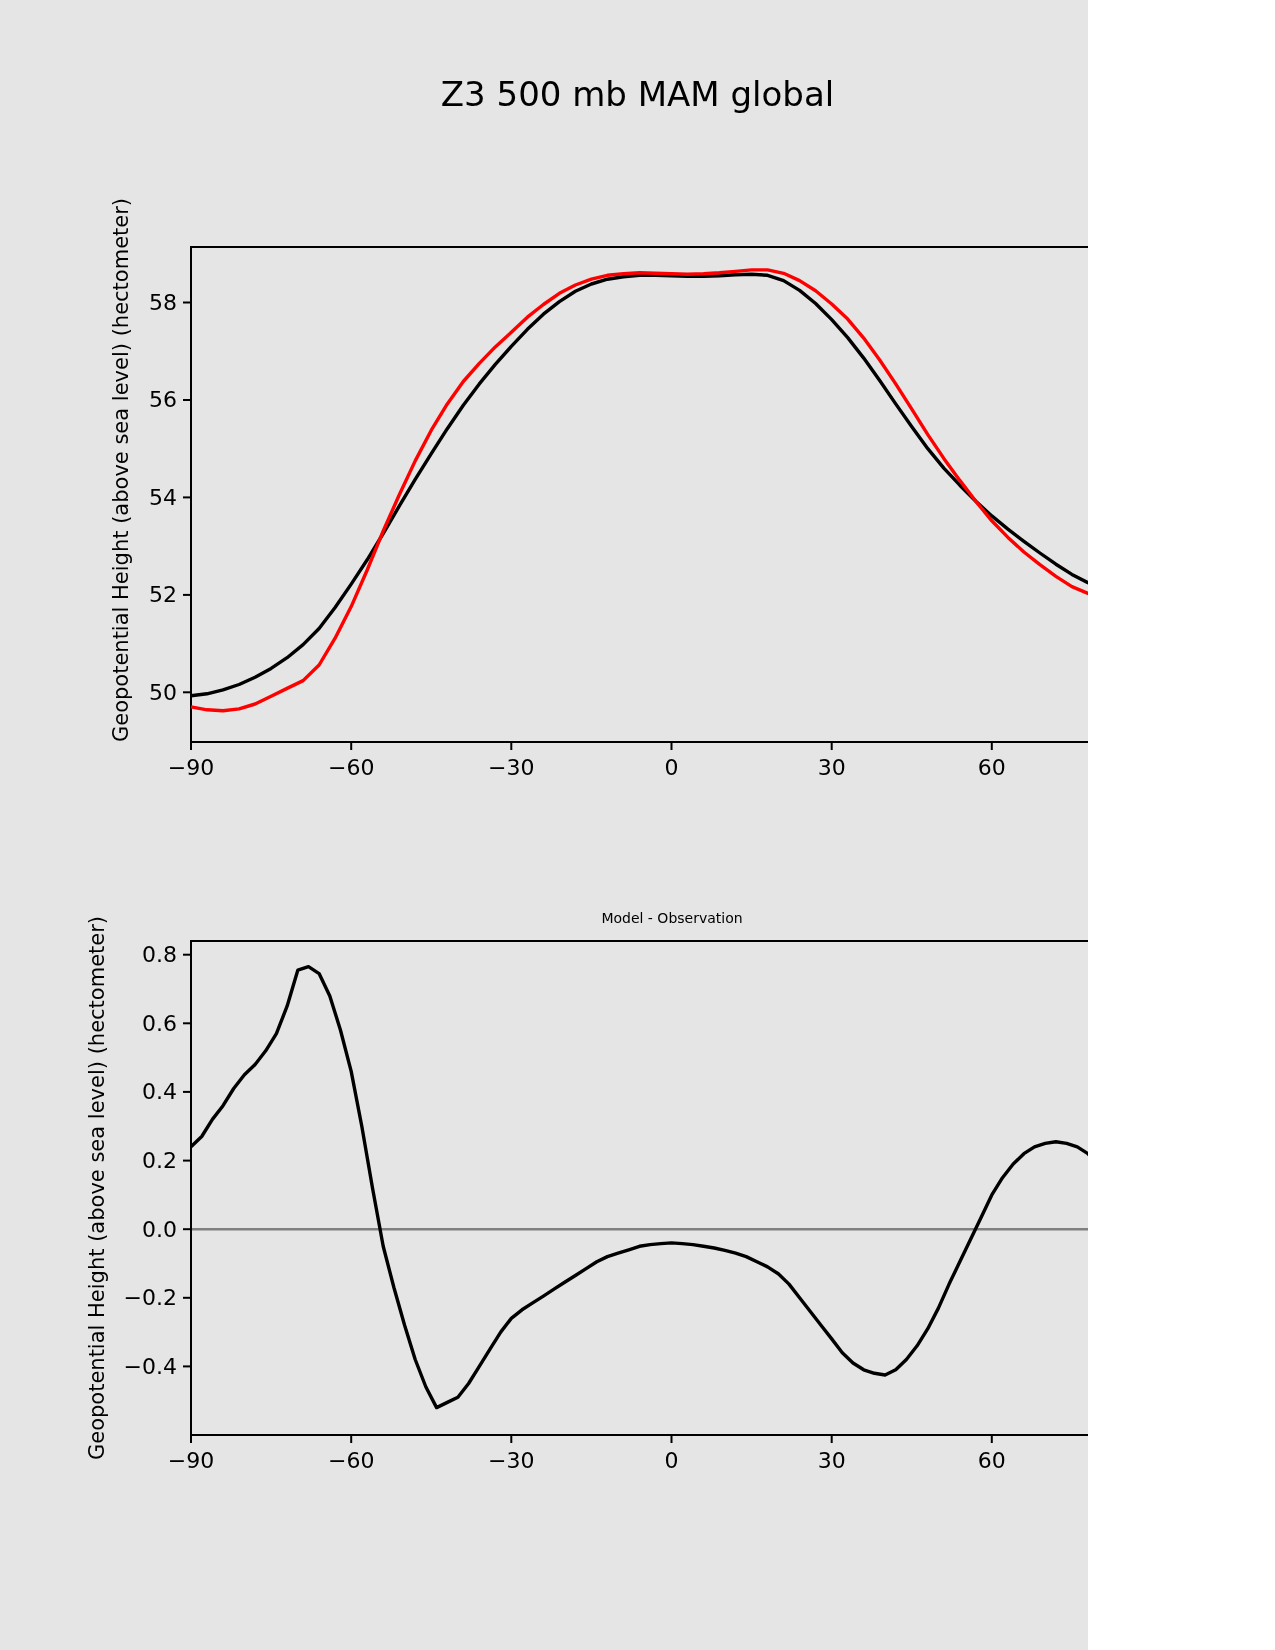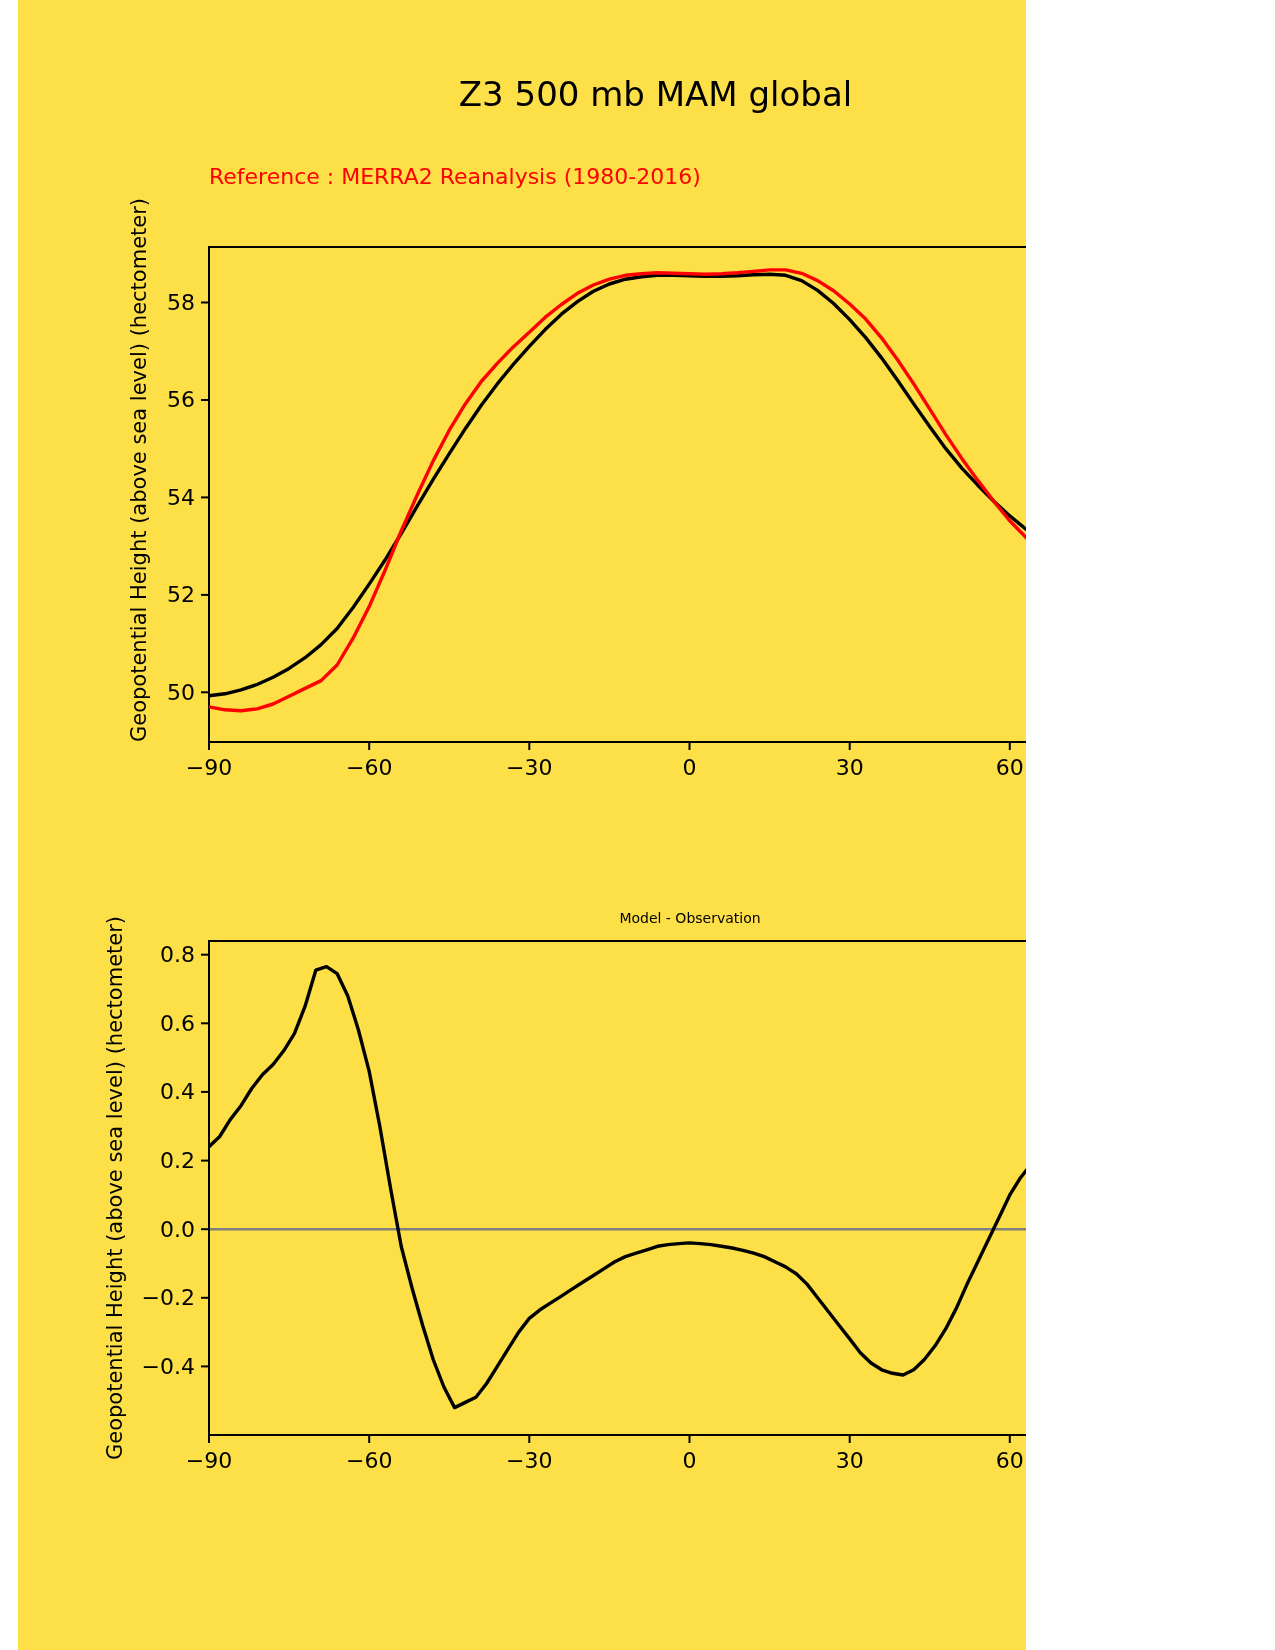--- a/index.html
+++ b/index.html
@@ -1,24 +1,23 @@
 <!DOCTYPE html>
 <html><head>
 <meta charset="utf-8">
 <style>
   html, body { margin: 0; padding: 0; background: #ffffff; }
   .figure {
     position: relative;
-    width: 1008px;
+    width: 1088px;
     height: 1650px;
-    background: #fde047;
+    background: #e5e5e5;
     font-family: "DejaVu Sans", sans-serif;
     color: #000000;
     overflow: hidden;
-    margin-left: 18px;
   }
   .fig-title {
     position: absolute;
     left: 0; top: 76px;
     width: 1275px;
     text-align: center;
     font-size: 34px;
     line-height: 1.1;
     color: #000000;
   }
@@ -53,21 +52,20 @@
   }
 </style>
 </head>
 <body>
 
 <div class="figure">
 
   <div class="fig-title">Z3 500 mb MAM global</div>
 
   <div class="legend">
-    <div style="color: rgb(255, 0, 0);">Reference : MERRA2 Reanalysis (1980-2016)</div>
   </div>
 
   <div class="axis-label rot" style="left:121px; top:470px;">Geopotential Height (above sea level) (hectometer)</div>
 
   <div class="subplot-title" style="left:672px; top:918px;">Model - Observation</div>
 
   <div class="axis-label rot" style="left:97px; top:1188px;">Geopotential Height (above sea level) (hectometer)</div>
 
   <svg class="plots" width="1275" height="1650" viewBox="0 0 1275 1650">
     <g>

